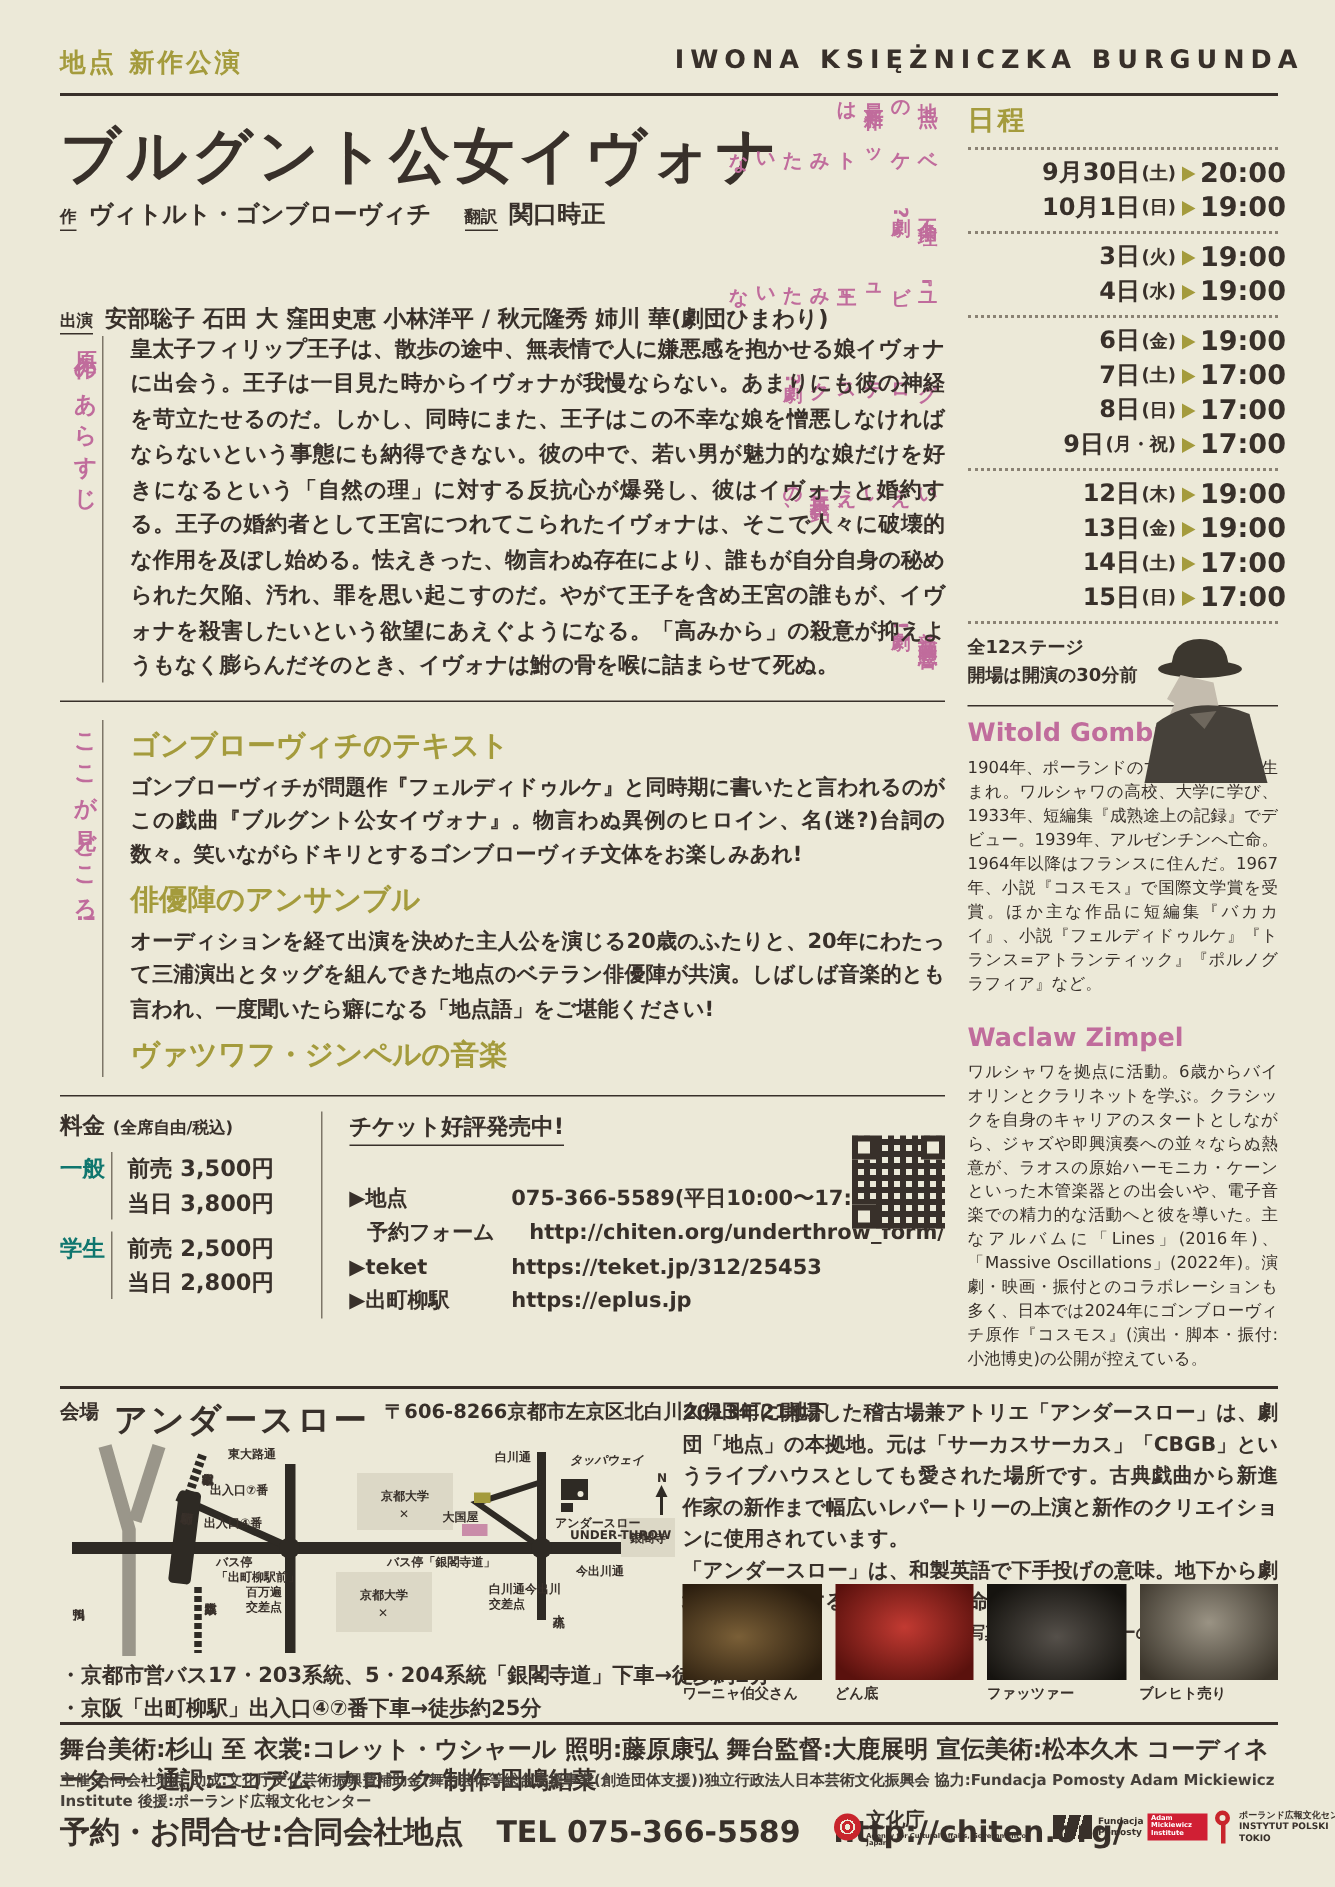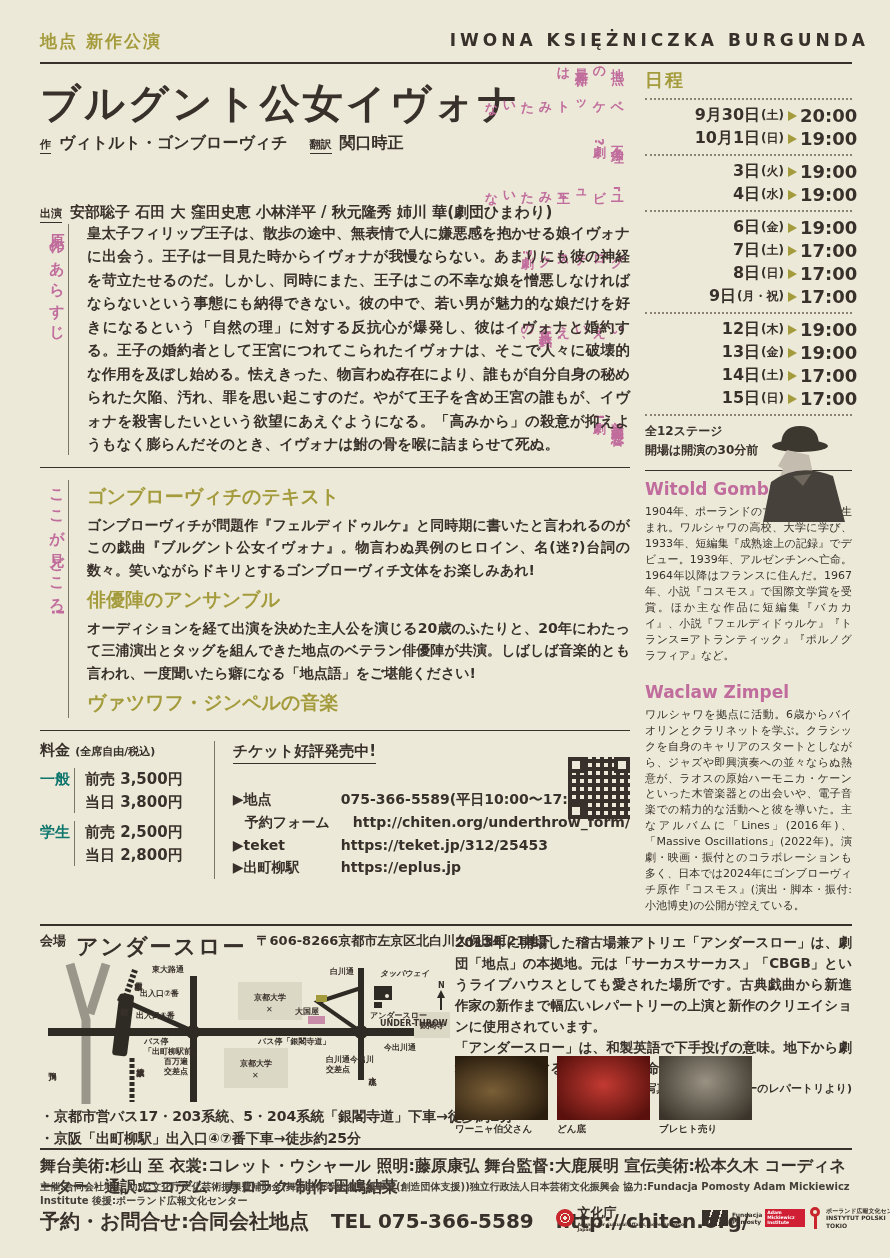--- a/index.html
+++ b/index.html
@@ -397,20 +397,24 @@
   <div class="abs strip">
     <div class="ph">
         <div class="img img1"></div>
         <div class="cap">ワーニャ伯父さん</div>
       </div>
     <div class="ph">
         <div class="img img2"></div>
         <div class="cap">どん底</div>
       </div>
     <div class="ph">
+        <div class="img img3"></div>
+        <div class="cap">ファッツァー</div>
+      </div>
+    <div class="ph">
         <div class="img img4"></div>
         <div class="cap">ブレヒト売り</div>
       </div>
   </div>
 
   <div class="hr" style="top:1148px"></div>
 
   <div class="abs staff">舞台美術:杉山 至  衣裳:コレット・ウシャール  照明:藤原康弘  舞台監督:大鹿展明  宣伝美術:松本久木  コーディネーター・通訳:ニコデム・カロラク  制作:田嶋結菜</div>
   <div class="abs support">主催:合同会社地点  助成:文化庁文化芸術振興費補助金(舞台芸術等総合支援事業(創造団体支援))独立行政法人日本芸術文化振興会  協力:Fundacja Pomosty  Adam Mickiewicz Institute  後援:ポーランド広報文化センター</div>
 

